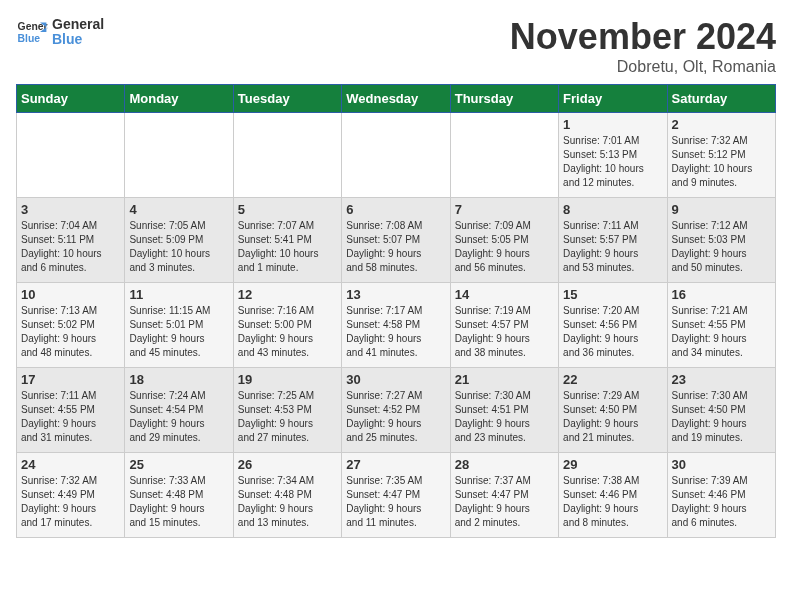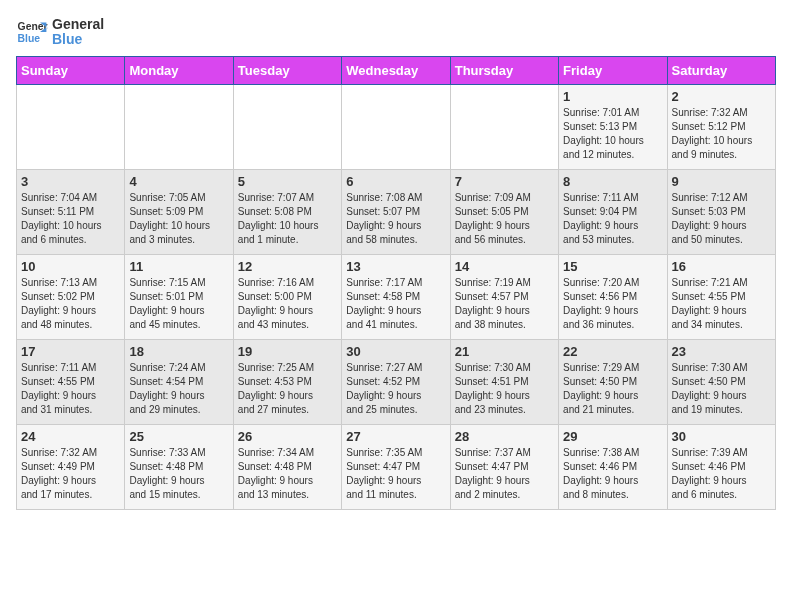--- a/index.html
+++ b/index.html
@@ -36,21 +36,21 @@
     .calendar-subtitle {
       font-size: 16px;
       color: #555;
     }
     table {
       width: 100%;
       border-collapse: collapse;
       table-layout: fixed;
     }
     thead tr th {
-      background-color: #d946ef;
+      background-color: #15803d;
       color: #fff;
       font-size: 13px;
       font-weight: bold;
       padding: 6px 4px;
       text-align: left;
       border: 1px solid #2a5da5;
     }
     tbody tr td {
       border: 1px solid #ccc;
       vertical-align: top;
@@ -88,20 +88,24 @@
   <div class="logo">
     <svg class="logo-icon" viewBox="0 0 40 40" xmlns="http://www.w3.org/2000/svg">
       <text x="2" y="18" font-size="13" font-weight="bold" fill="#333">General</text>
       <text x="2" y="32" font-size="13" font-weight="bold" fill="#4a90d9">Blue</text>
       <polygon points="30,8 38,8 38,20 30,20 38,14" fill="#4a90d9"></polygon>
     </svg>
     <div>
       <div style="font-size:14px;font-weight:bold;color:#333;line-height:1.1">General</div>
       <div style="font-size:14px;font-weight:bold;color:#4a90d9;line-height:1.1">Blue</div>
     </div>
+  </div>
+  <div class="title-area">
+    <div class="calendar-title">November 2024</div>
+    <div class="calendar-subtitle">Dobretu, Olt, Romania</div>
   </div>
 </div>
 
 <table>
   <thead>
     <tr>
       <th>Sunday</th>
       <th>Monday</th>
       <th>Tuesday</th>
       <th>Wednesday</th>
@@ -143,42 +147,42 @@
         <td>
           <span class="day-number">4</span>
           <div class="day-info">Sunrise: 7:05 AM</div>
           <div class="day-info">Sunset: 5:09 PM</div>
           <div class="day-info">Daylight: 10 hours</div>
           <div class="day-info">and 3 minutes.</div>
         </td>
         <td>
           <span class="day-number">5</span>
           <div class="day-info">Sunrise: 7:07 AM</div>
-          <div class="day-info">Sunset: 5:08 PM</div>
+          <div class="day-info">Sunset: 5:41 PM</div>
           <div class="day-info">Daylight: 10 hours</div>
           <div class="day-info">and 1 minute.</div>
         </td>
         <td>
           <span class="day-number">6</span>
           <div class="day-info">Sunrise: 7:08 AM</div>
           <div class="day-info">Sunset: 5:07 PM</div>
           <div class="day-info">Daylight: 9 hours</div>
           <div class="day-info">and 58 minutes.</div>
         </td>
         <td>
           <span class="day-number">7</span>
           <div class="day-info">Sunrise: 7:09 AM</div>
           <div class="day-info">Sunset: 5:05 PM</div>
           <div class="day-info">Daylight: 9 hours</div>
           <div class="day-info">and 56 minutes.</div>
         </td>
         <td>
           <span class="day-number">8</span>
           <div class="day-info">Sunrise: 7:11 AM</div>
-          <div class="day-info">Sunset: 9:04 PM</div>
+          <div class="day-info">Sunset: 5:57 PM</div>
           <div class="day-info">Daylight: 9 hours</div>
           <div class="day-info">and 53 minutes.</div>
         </td>
         <td>
           <span class="day-number">9</span>
           <div class="day-info">Sunrise: 7:12 AM</div>
           <div class="day-info">Sunset: 5:03 PM</div>
           <div class="day-info">Daylight: 9 hours</div>
           <div class="day-info">and 50 minutes.</div>
         </td>
@@ -186,21 +190,21 @@
       <tr>
         <td>
           <span class="day-number">10</span>
           <div class="day-info">Sunrise: 7:13 AM</div>
           <div class="day-info">Sunset: 5:02 PM</div>
           <div class="day-info">Daylight: 9 hours</div>
           <div class="day-info">and 48 minutes.</div>
         </td>
         <td>
           <span class="day-number">11</span>
-          <div class="day-info">Sunrise: 7:15 AM</div>
+          <div class="day-info">Sunrise: 11:15 AM</div>
           <div class="day-info">Sunset: 5:01 PM</div>
           <div class="day-info">Daylight: 9 hours</div>
           <div class="day-info">and 45 minutes.</div>
         </td>
         <td>
           <span class="day-number">12</span>
           <div class="day-info">Sunrise: 7:16 AM</div>
           <div class="day-info">Sunset: 5:00 PM</div>
           <div class="day-info">Daylight: 9 hours</div>
           <div class="day-info">and 43 minutes.</div>

